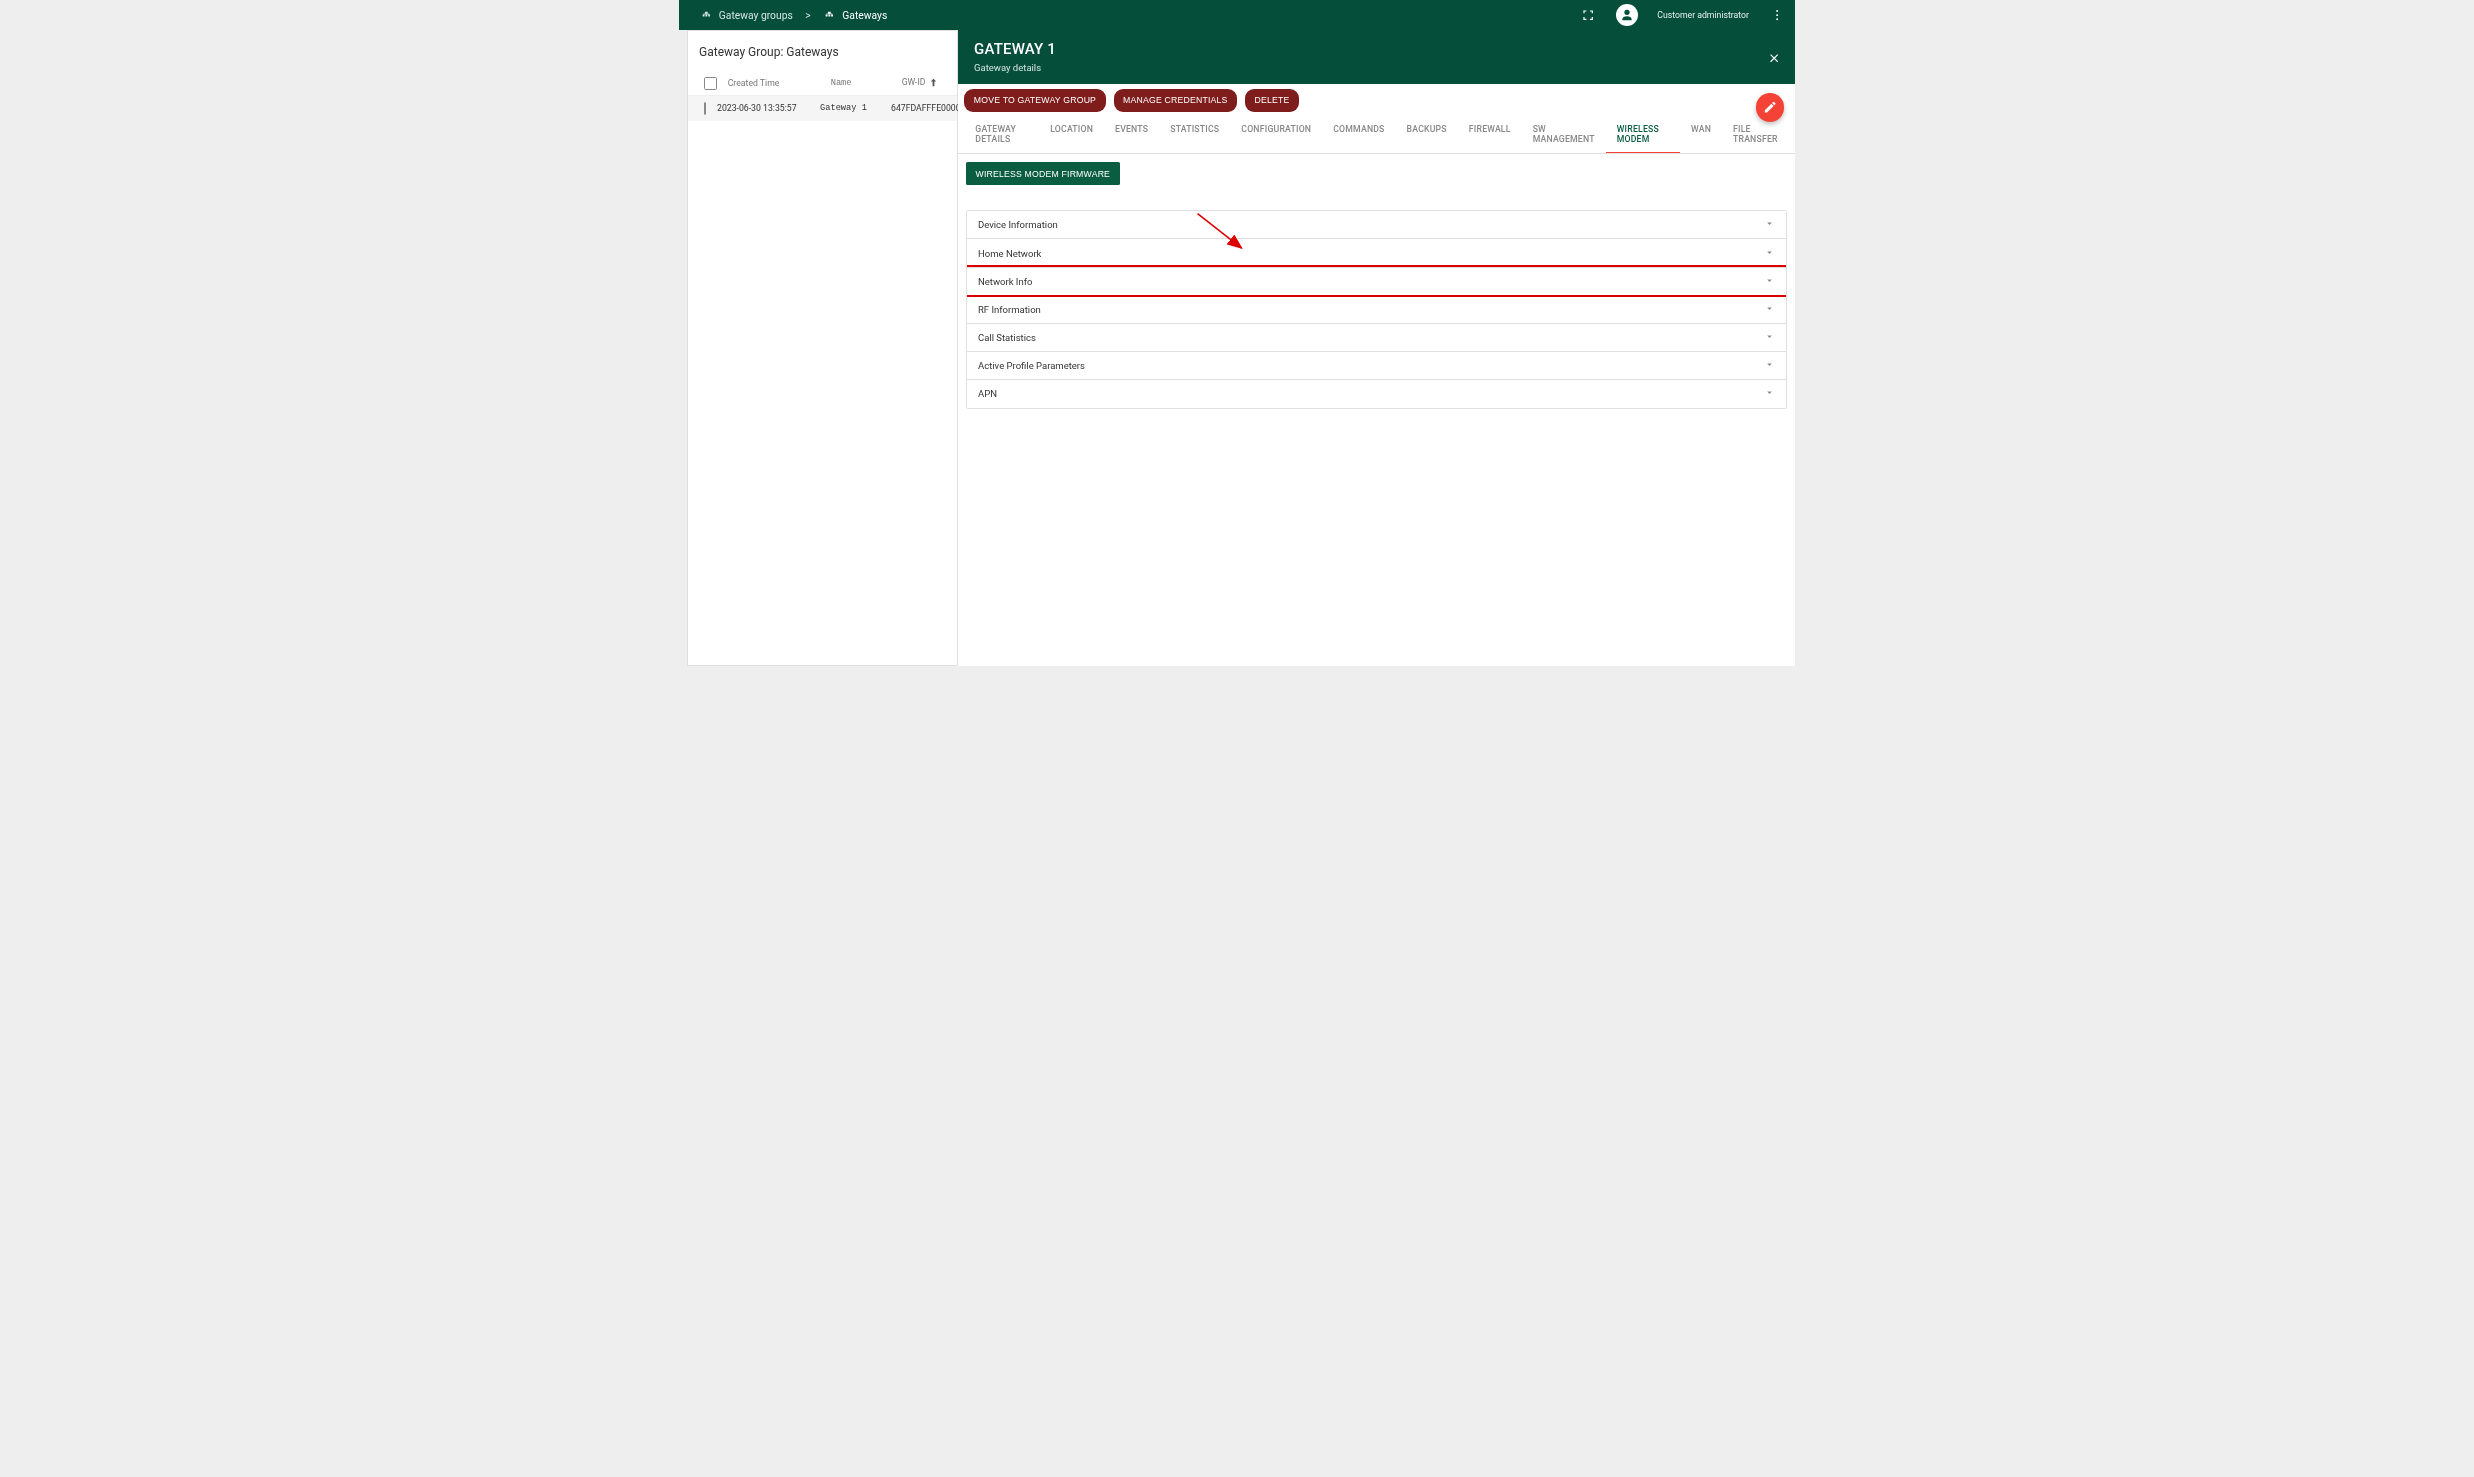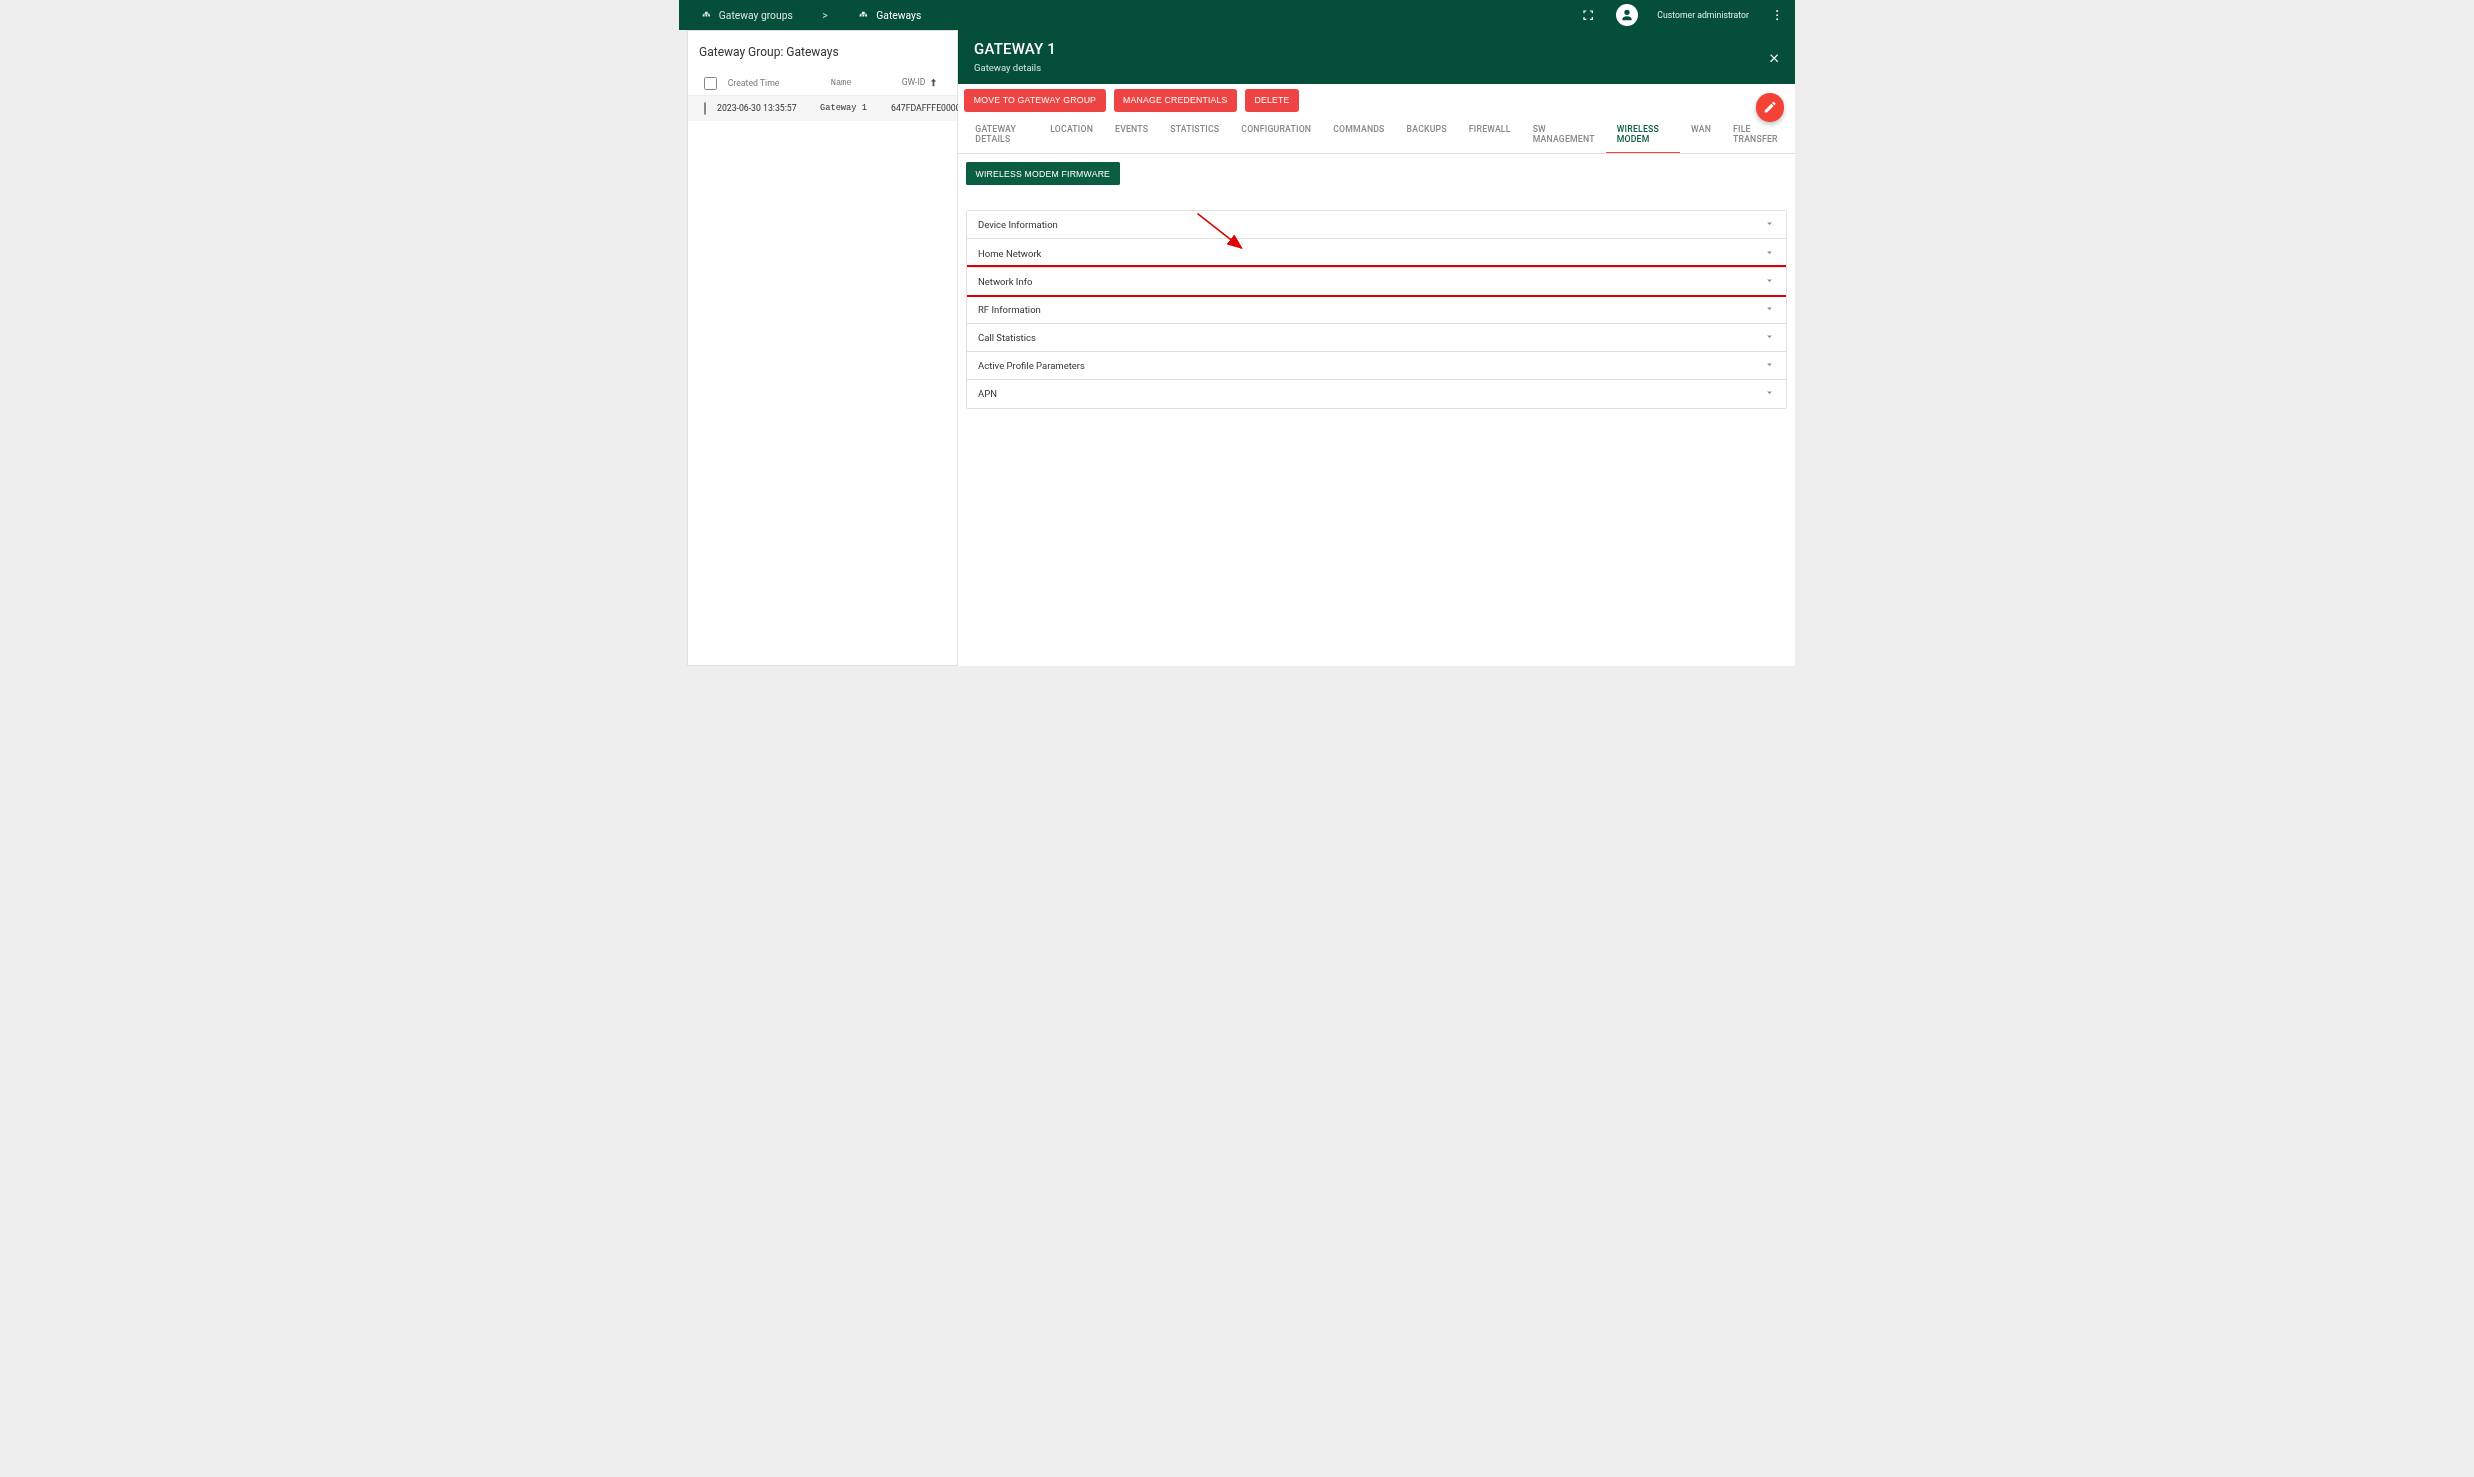--- a/index.html
+++ b/index.html
@@ -2,21 +2,21 @@
 <html style="font-size:12.7px"><head>
 <meta charset="utf-8">
 <style>
   * { box-sizing: border-box; margin: 0; padding: 0; }
   html, body { width: 100%; height: 100%; font-family: -apple-system, BlinkMacSystemFont, "Segoe UI", Roboto, "Helvetica Neue", Arial, sans-serif; background: #eee; color: #212121; }
 
   .viewport { width: 1116px; height: 666px; margin: 0 auto; background: #eee; position: relative; overflow: hidden; }
 
   
   .topbar { height: 30px; background: #044e3a; display: flex; align-items: center; padding: 0 8px 0 16px; color: #fff; font-size: 10.3px; }
-  .breadcrumb { display: flex; align-items: center; gap: 20px; }
+  .breadcrumb { display: flex; align-items: center; gap: 3px; }
   .bc-item { display: flex; align-items: center; gap: 6.3px; padding: 3.2px 4.8px; cursor: pointer; color: #d8e5e1; }
   .bc-item.active { color: #fff; }
   .bc-sep { color: #cde; padding: 0 4.8px; }
   .bc-icon { display: inline-block; width: 12.7px; height: 11px; position: relative; }
   .bc-icon svg { width: 100%; height: 100%; fill: #d8e5e1; }
   .bc-item.active .bc-icon svg { fill: #fff; }
   .top-right { margin-left: auto; display: flex; align-items: center; gap: 19px; }
   .ico-btn { width: 19px; height: 19px; display: flex; align-items: center; justify-content: center; cursor: pointer; color: #fff; }
   .ico-btn svg { width: 14.3px; height: 14.3px; fill: #fff; }
   .avatar { width: 22px; height: 22px; border-radius: 50%; background: #fff; display: flex; align-items: center; justify-content: center; }
@@ -45,21 +45,21 @@
   .detail-header { background: #044e3a; color: #fff; padding: 9.5px 16px 11px; position: relative; }
   .gw-title { font-size: 15px; font-weight: 500; letter-spacing: 0.2px; }
   .gw-subtitle { font-size: 9.5px; margin-top: 4.8px; color: #d5e5df; }
   .close-btn { position: absolute; right: 11px; top: 19px; width: 19px; height: 19px; cursor: pointer; display: flex; align-items: center; justify-content: center; }
   .close-btn svg { width: 14.3px; height: 14.3px; fill: #fff; }
 
   .fab { position: absolute; right: 11px; top: 63px; width: 28.5px; height: 28.5px; border-radius: 50%; background: #f44336; display: flex; align-items: center; justify-content: center; cursor: pointer; box-shadow: 0 2.4px 4.8px rgba(0,0,0,0.25); z-index: 5; }
   .fab svg { width: 14.3px; height: 14.3px; fill: #fff; }
 
   .action-row { padding: 4.8px 6.3px 4.8px 6.3px; display: flex; gap: 8px; background: #fff; }
-  .btn-green { background: #ef4444; color: #fff; font-size: 8.7px; font-weight: 500; letter-spacing: 0.2px; padding: 6.3px 9.5px; border: none; border-radius: 3px; cursor: pointer; }
+  .btn-green { background: #7f1d1d; color: #fff; font-size: 8.7px; font-weight: 500; letter-spacing: 0.2px; padding: 6.3px 9.5px; border: none; border-radius: 9px; cursor: pointer; }
 
   .tabs { display: flex; border-bottom: 0.8px solid #e0e0e0; padding: 0 6.3px; }
   .tab { padding: 8px 11px; font-size: 8.7px; font-weight: 500; letter-spacing: 0.2px; color: #888; cursor: pointer; border-bottom: 1.6px solid transparent; }
   .tab.active { color: #0b5d41; border-bottom-color: #f44336; }
 
   .tab-body { padding: 8px; }
   .btn-firmware { background: #0b5d41; color: #fff; font-size: 8.7px; font-weight: 500; letter-spacing: 0.2px; padding: 6.3px 9.5px; border: none; border-radius: 1.6px; cursor: pointer; margin: 0 0 22px 0; }
 
   .accordion-group { border: 0.8px solid #e0e0e0; border-radius: 1.6px; overflow: hidden; margin-top: 3.2px; }
   .accordion-item { border-top: 0.8px solid #e0e0e0; display: flex; align-items: center; justify-content: space-between; padding: 7.1px 11px; font-size: 9.5px; color: #333; cursor: pointer; background: #fff; position: relative; }

